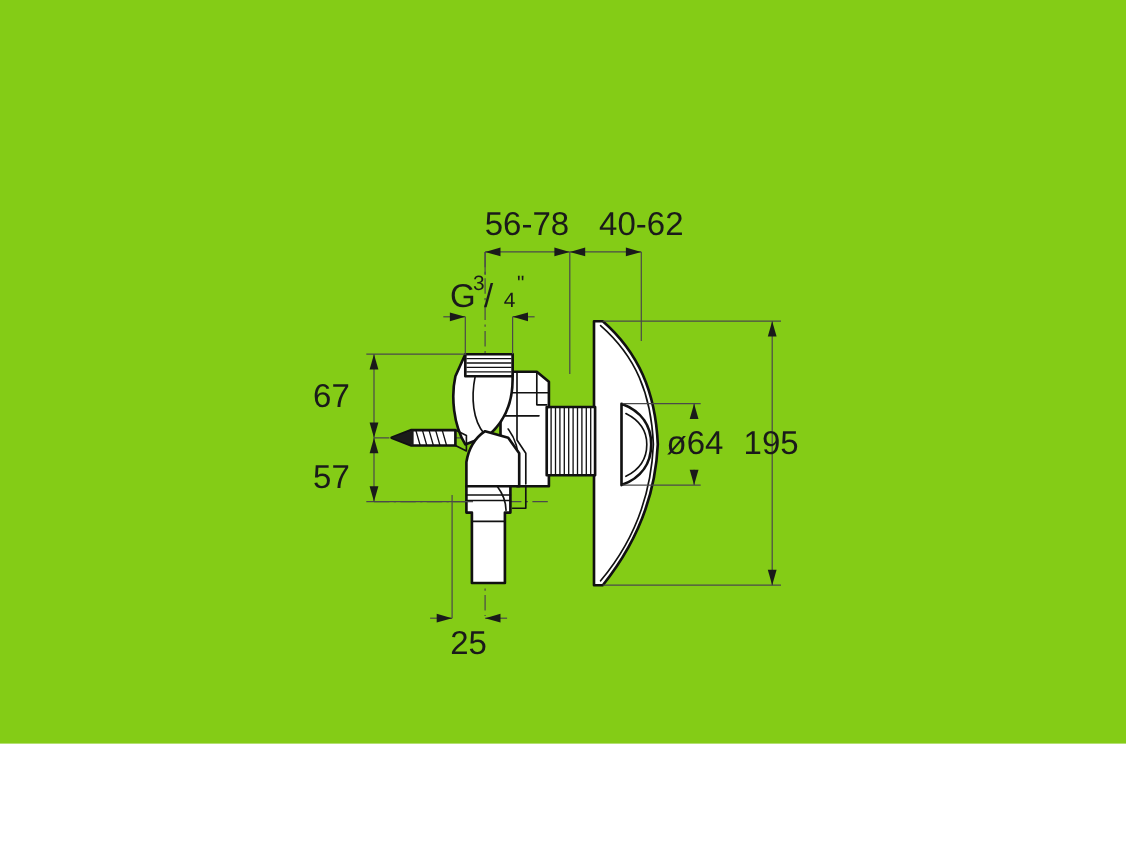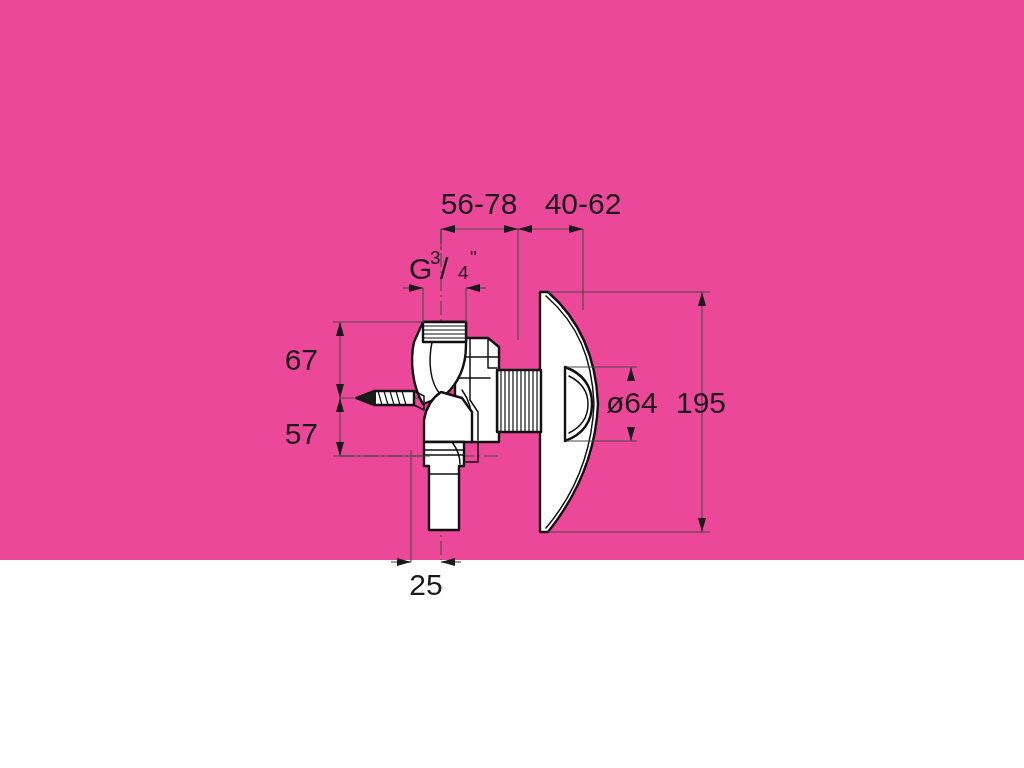--- a/index.html
+++ b/index.html
@@ -9,22 +9,22 @@
   }
   body {
     width: 1024px;
     height: 768px;
     overflow: hidden;
     font-family: "Liberation Sans", sans-serif;
   }
   #drawing-root {
     position: relative;
     width: 1024px;
-    height: 560px;
-    background: #ec4899;
+    height: 676px;
+    background: #84cc16;
   }
   #tech-drawing {
     position: absolute;
     left: 0;
     top: 0;
     width: 1024px;
     height: 768px;
     display: block;
   }
   .dim-text {

